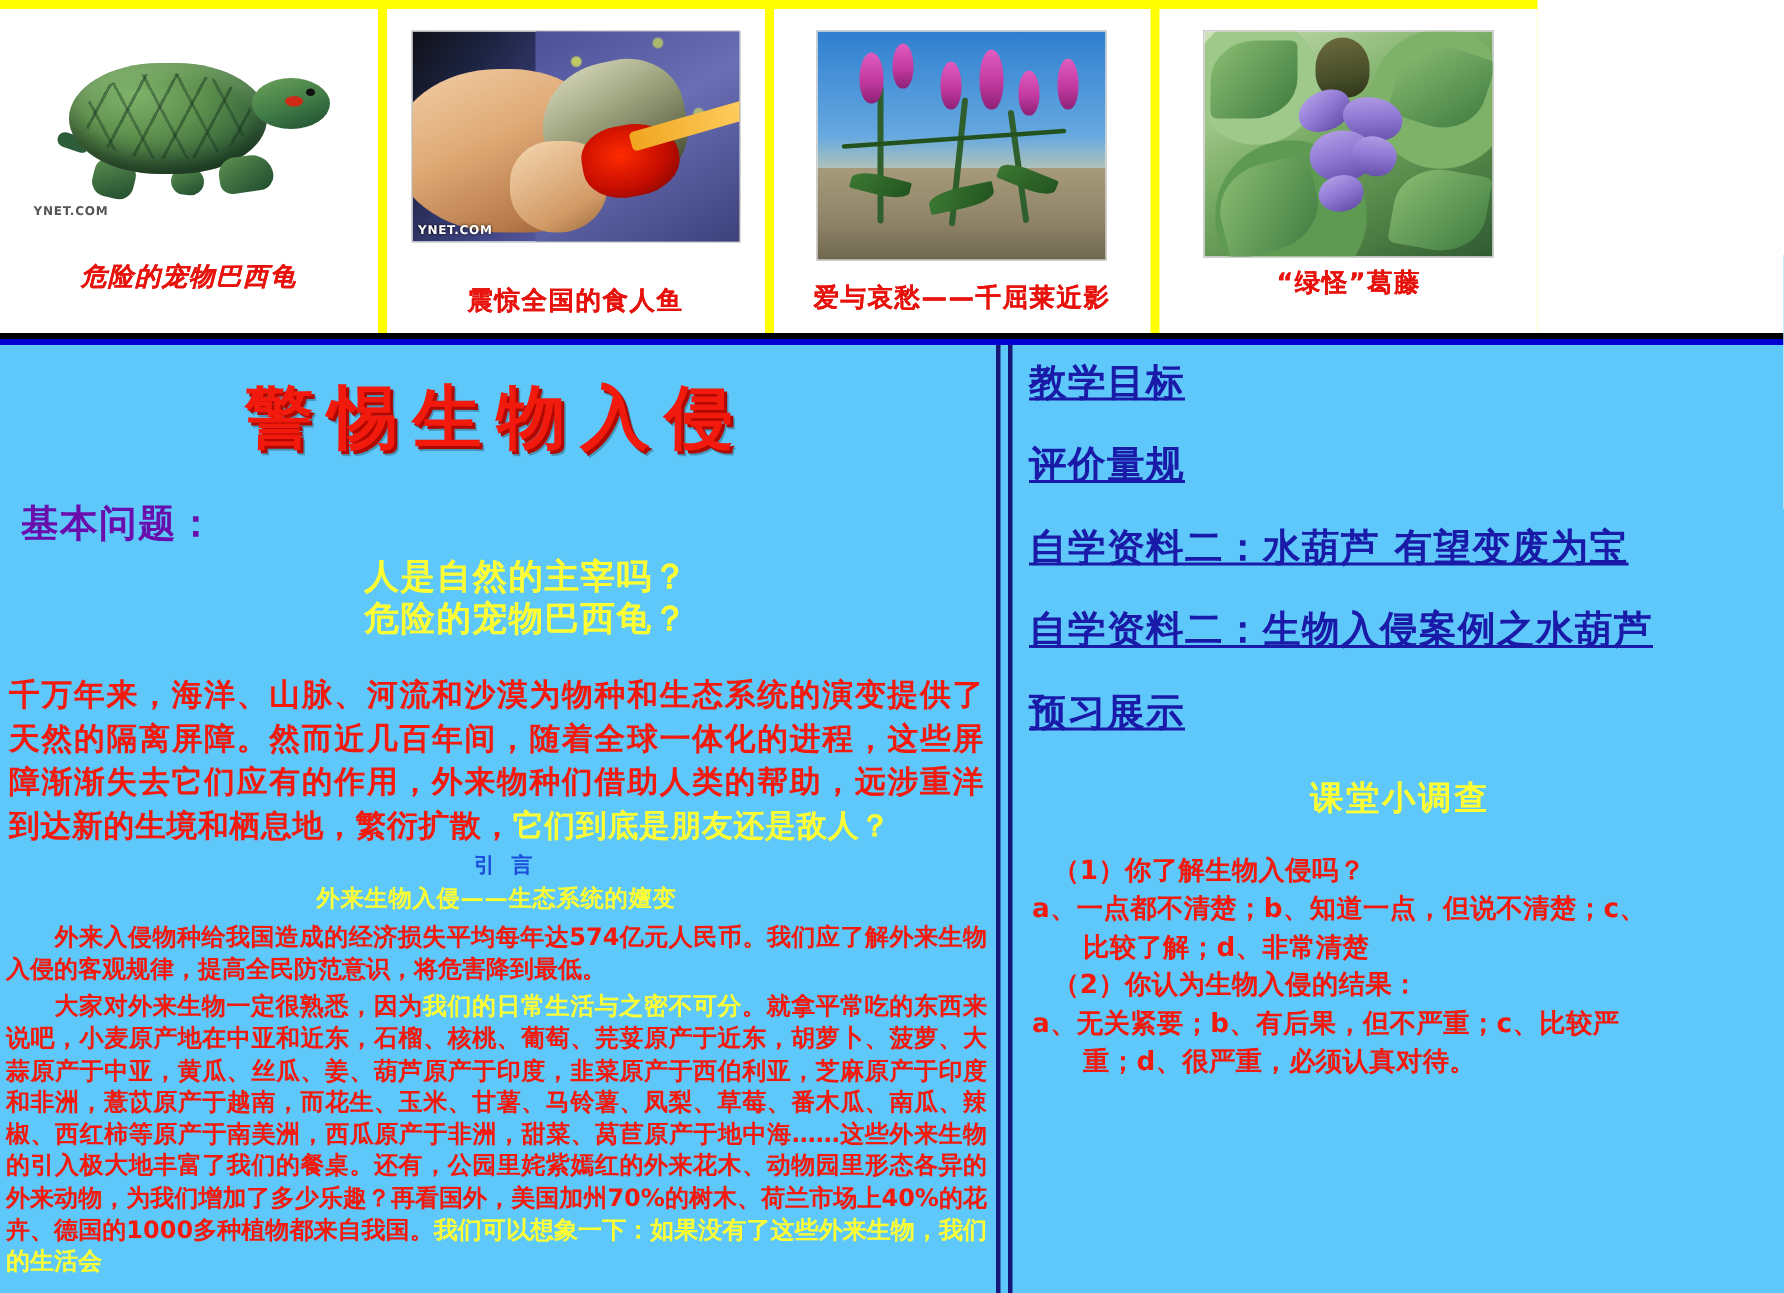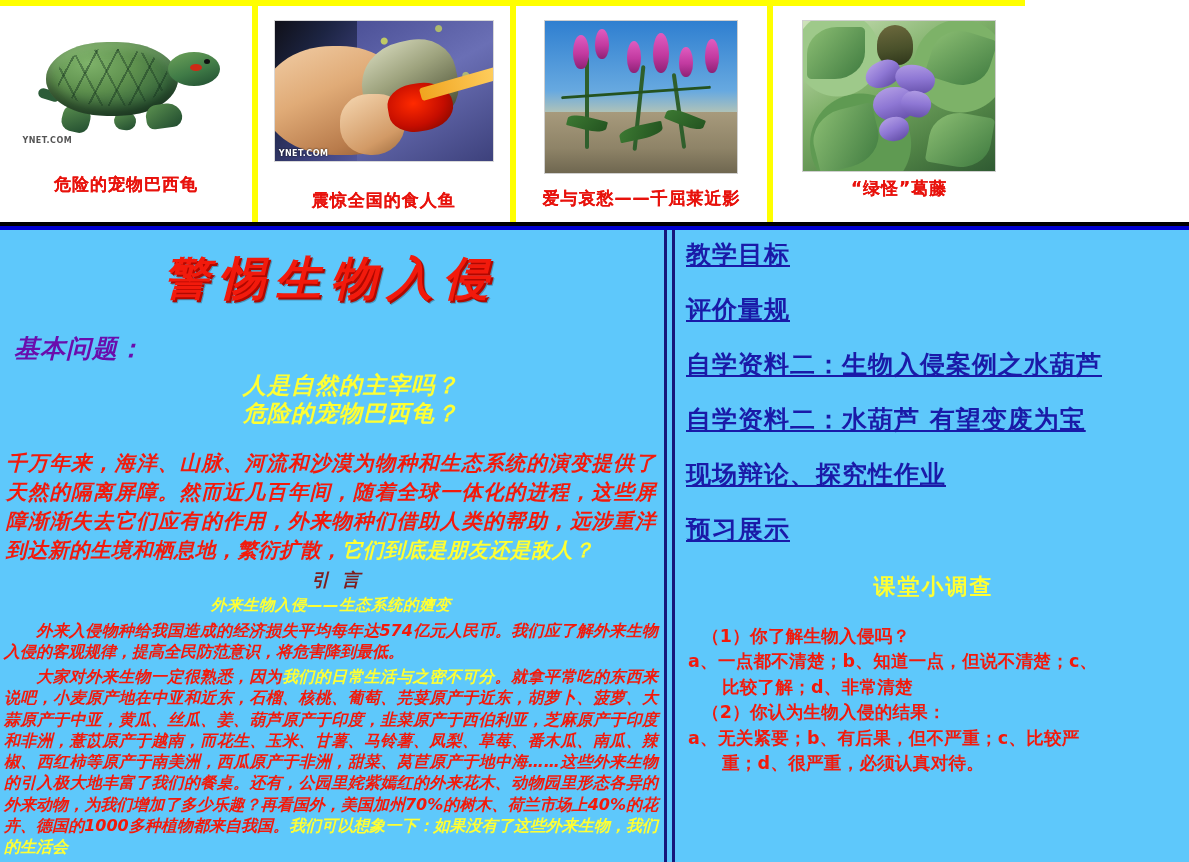--- a/index.html
+++ b/index.html
@@ -35,21 +35,21 @@
   .gal-caption{
     color:#e8120c;
     font-weight:bold;
     font-size:17px;
     letter-spacing:1px;
     white-space:nowrap;
     margin-top:auto;
     margin-bottom:14px;
     text-shadow:0 0 0 #e8120c;
   }
-  .gal-cell.c1 .gal-caption{margin-bottom:26px;}
+  .gal-cell.c1 .gal-caption{margin-bottom:26px;font-style:italic;}
   .gal-cell.c2 .gal-caption{margin-bottom:10px;}
   .gal-cell.c3 .gal-caption{margin-bottom:12px;}
   .gal-cell.c4 .gal-caption{margin-bottom:22px;}
 
   .wm{
     position:absolute;left:4px;bottom:3px;
     font-size:8px;font-weight:bold;color:#555;
     font-family:"DejaVu Sans","Liberation Sans",sans-serif;
     letter-spacing:.5px;
   }
@@ -172,21 +172,20 @@
     position:absolute;left:664px;top:0;width:3px;height:632px;background:#16167a;
   }
   .divider2{
     position:absolute;left:672px;top:0;width:3px;height:632px;background:#16167a;
   }
 
   
   .col-left{
     position:absolute;left:0;top:0;width:662px;height:632px;
     overflow:hidden;
-    font-style:italic;
   }
   .main-title{
     text-align:center;margin:18px 0 0 0;
     font-size:46px;font-weight:bold;letter-spacing:10px;
     color:#f21a0c;
     text-shadow:2px 2px 0 #b00800, 3px 3px 0 rgba(0,0,0,.25);
     font-family:"DejaVu Sans","Liberation Sans",sans-serif;
   }
   .basic-q{
     margin:22px 0 0 14px;font-size:25px;font-weight:bold;color:#6a0dad;
@@ -195,21 +194,21 @@
   .qy{
     color:#ffff33;font-size:23px;font-weight:bold;text-align:center;
     margin:6px 0 0 40px;line-height:1.22;letter-spacing:1px;
   }
   .para-main{
     color:#f21a0c;font-size:20.5px;line-height:1.42;letter-spacing:.5px;
     margin:22px 6px 0 6px;text-align:justify;font-weight:bold;
   }
   .para-main .hl-y{color:#ffff33;}
   .sub-pink{
-    text-align:center;color:#7f1d1d;font-weight:bold;font-size:18px;
+    text-align:center;color:#1d4ed8;font-weight:bold;font-size:14px;
     margin-top:2px;letter-spacing:3px;margin-left:12px;
   }
   .sub-yellow{
     text-align:center;color:#ffff33;font-weight:bold;font-size:15.5px;
     margin-top:3px;letter-spacing:.5px;
   }
   .dense{
     color:#f21a0c;font-size:16px;line-height:1.33;margin:4px 4px 0 4px;
     text-align:justify;font-weight:bold;letter-spacing:0;
   }
@@ -352,23 +351,22 @@
       <div class="dense">
         <span class="indent"></span><span>大家对外来生物一定很熟悉，因为</span><span class="hl-y">我们的日常生活与之密不可分</span><span>。就拿平常吃的东西来说吧，小麦原产地在中亚和近东，石榴、核桃、葡萄、芫荽原产于近东，胡萝卜、菠萝、大蒜原产于中亚，黄瓜、丝瓜、姜、葫芦原产于印度，韭菜原产于西伯利亚，芝麻原产于印度和非洲，薏苡原产于越南，而花生、玉米、甘薯、马铃薯、凤梨、草莓、番木瓜、南瓜、辣椒、西红柿等原产于南美洲，西瓜原产于非洲，甜菜、莴苣原产于地中海……这些外来生物的引入极大地丰富了我们的餐桌。还有，公园里姹紫嫣红的外来花木、动物园里形态各异的外来动物，为我们增加了多少乐趣？再看国外，美国加州70%的树木、荷兰市场上40%的花卉、德国的1000多种植物都来自我国。</span><span class="hl-y">我们可以想象一下：如果没有了这些外来生物，我们的生活会</span>
       </div>
 
     </div>
 
     <div class="col-right">
 
       <a class="nav-link n1">教学目标</a>
       <a class="nav-link n2">评价量规</a>
+      <a class="nav-link n5">自学资料二：水葫芦  有望变废为宝</a>
       <a class="nav-link n4">自学资料二：生物入侵案例之水葫芦</a>
-      <a class="nav-link n5">自学资料二：水葫芦  有望变废为宝</a>
-      <a class="nav-link n6">现场辩论、探究性作业</a>
       <a class="nav-link n7">预习展示 </a>
 
       <div class="survey-title">课堂小调查</div>
 
       <div class="survey-body">
         <div class="q">（1）你了解生物入侵吗？</div>
         <div class="opt">a、一点都不清楚；b、知道一点，但说不清楚；c、</div>
         <div class="opt2">比较了解；d、非常清楚</div>
         <div class="q">（2）你认为生物入侵的结果：</div>
         <div class="opt">a、无关紧要；b、有后果，但不严重；c、比较严</div>

